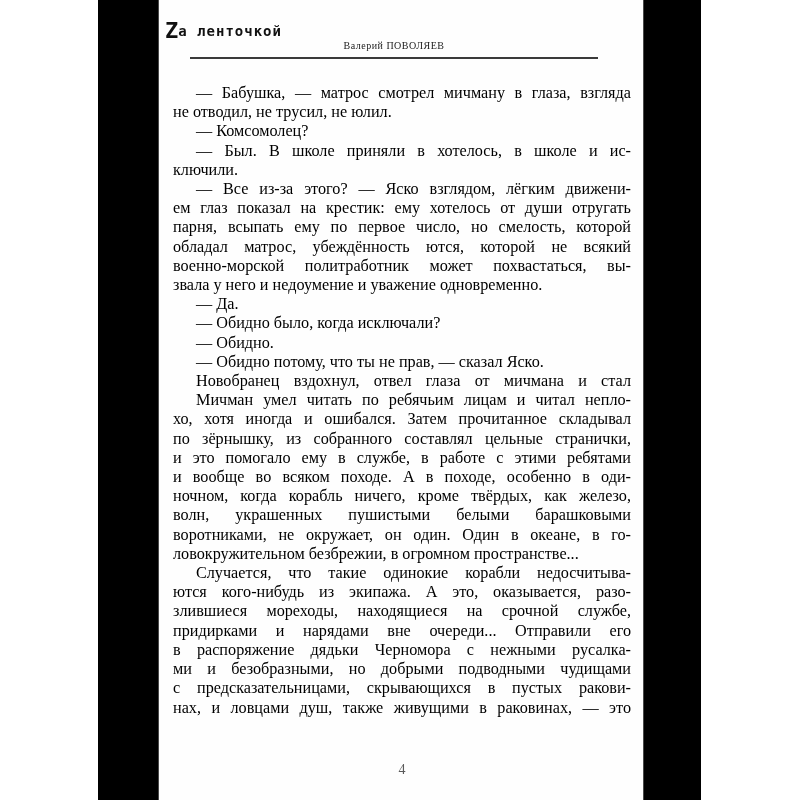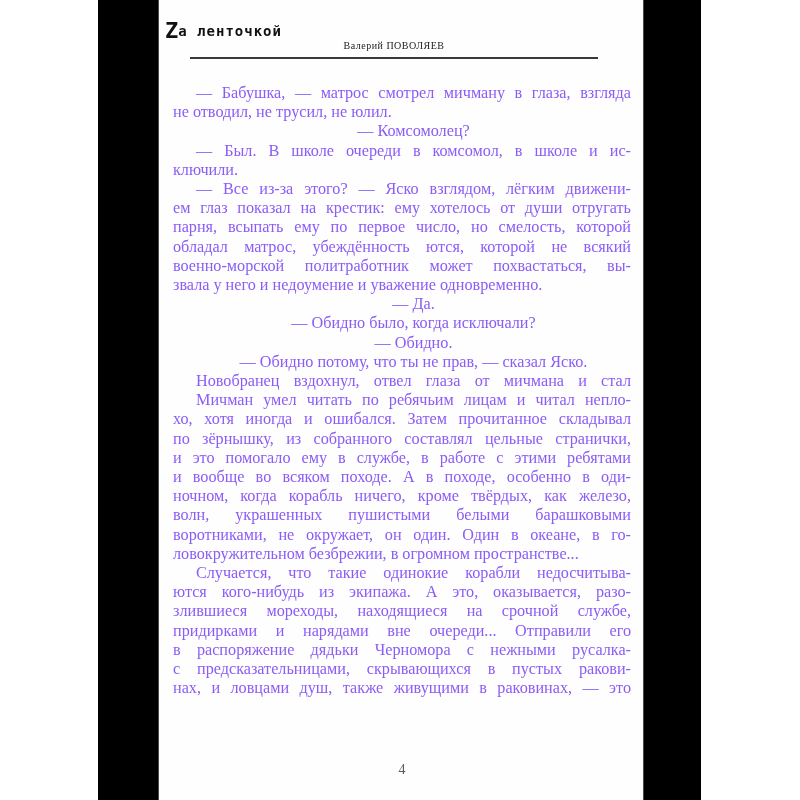--- a/index.html
+++ b/index.html
@@ -17,24 +17,24 @@
         font-family:"DejaVu Sans Mono", monospace;font-weight:bold;
         font-size:14px;letter-spacing:1px;white-space:nowrap;}
   .logo .big-z{font-size:22px;letter-spacing:0;vertical-align:-2px;}
 
   .author{position:absolute;left:31px;top:40px;width:408px;text-align:center;
           font-size:10px;letter-spacing:0.5px;color:#1b1b1b;white-space:nowrap;}
 
   .rule{position:absolute;left:31px;top:57px;width:408px;height:2px;background:#3a3a3a;}
 
   .textblock{position:absolute;left:14px;top:84px;width:458px;overflow:hidden;
-             font-size:16.2px;line-height:19.2px;color:#8b5cf6;}
+             font-size:16.2px;line-height:19.2px;color:#000000;}
   .line{width:100%;text-align:left;white-space:nowrap;}
   .line.just{text-align:justify;text-align-last:justify;white-space:normal;}
-  .line.indent{text-indent:23px;text-align:center;}
+  .line.indent{text-indent:23px;}
 
   .folio{position:absolute;left:14px;top:762px;width:458px;text-align:center;
          font-size:14px;color:#5a5a5a;}
 </style>
 </head>
 <body>
 
 <div class="stage">
 
   <div class="bar bar-left"></div>
@@ -47,21 +47,21 @@
     </div>
 
     <div class="author">Валерий ПОВОЛЯЕВ</div>
 
     <div class="rule"></div>
 
     <div class="textblock">
         <div class="line indent just">— Бабушка, — матрос смотрел мичману в глаза, взгляда</div>
         <div class="line">не отводил, не трусил, не юлил.</div>
         <div class="line indent">— Комсомолец?</div>
-        <div class="line indent just">— Был. В школе очереди в комсомол, в школе и ис-</div>
+        <div class="line indent just">— Был. В школе приняли в хотелось, в школе и ис-</div>
         <div class="line">ключили.</div>
         <div class="line indent just">— Все из-за этого? — Яско взглядом, лёгким движени-</div>
         <div class="line just">ем глаз показал на крестик: ему хотелось от души отругать</div>
         <div class="line just">парня, всыпать ему по первое число, но смелость, которой</div>
         <div class="line just">обладал матрос, убеждённость ются, которой не всякий</div>
         <div class="line just">военно-морской политработник может похвастаться, вы-</div>
         <div class="line">звала у него и недоумение и уважение одновременно.</div>
         <div class="line indent">— Да.</div>
         <div class="line indent">— Обидно было, когда исключали?</div>
         <div class="line indent">— Обидно.</div>
@@ -74,20 +74,21 @@
         <div class="line just">и вообще во всяком походе. А в походе, особенно в оди-</div>
         <div class="line just">ночном, когда корабль ничего, кроме твёрдых, как железо,</div>
         <div class="line just">волн, украшенных пушистыми белыми барашковыми</div>
         <div class="line just">воротниками, не окружает, он один. Один в океане, в го-</div>
         <div class="line">ловокружительном безбрежии, в огромном пространстве...</div>
         <div class="line indent just">Случается, что такие одинокие корабли недосчитыва-</div>
         <div class="line just">ются кого-нибудь из экипажа. А это, оказывается, разо-</div>
         <div class="line just">злившиеся мореходы, находящиеся на срочной службе,</div>
         <div class="line just">придирками и нарядами вне очереди... Отправили его</div>
         <div class="line just">в распоряжение дядьки Черномора с нежными русалка-</div>
+        <div class="line just">ми и безобразными, но добрыми подводными чудищами</div>
         <div class="line just">с предсказательницами, скрывающихся в пустых ракови-</div>
         <div class="line just">нах, и ловцами душ, также живущими в раковинах, — это</div>
       </div>
 
     <div class="folio">4</div>
 
   </div>
 </div>
 
 </body></html>

